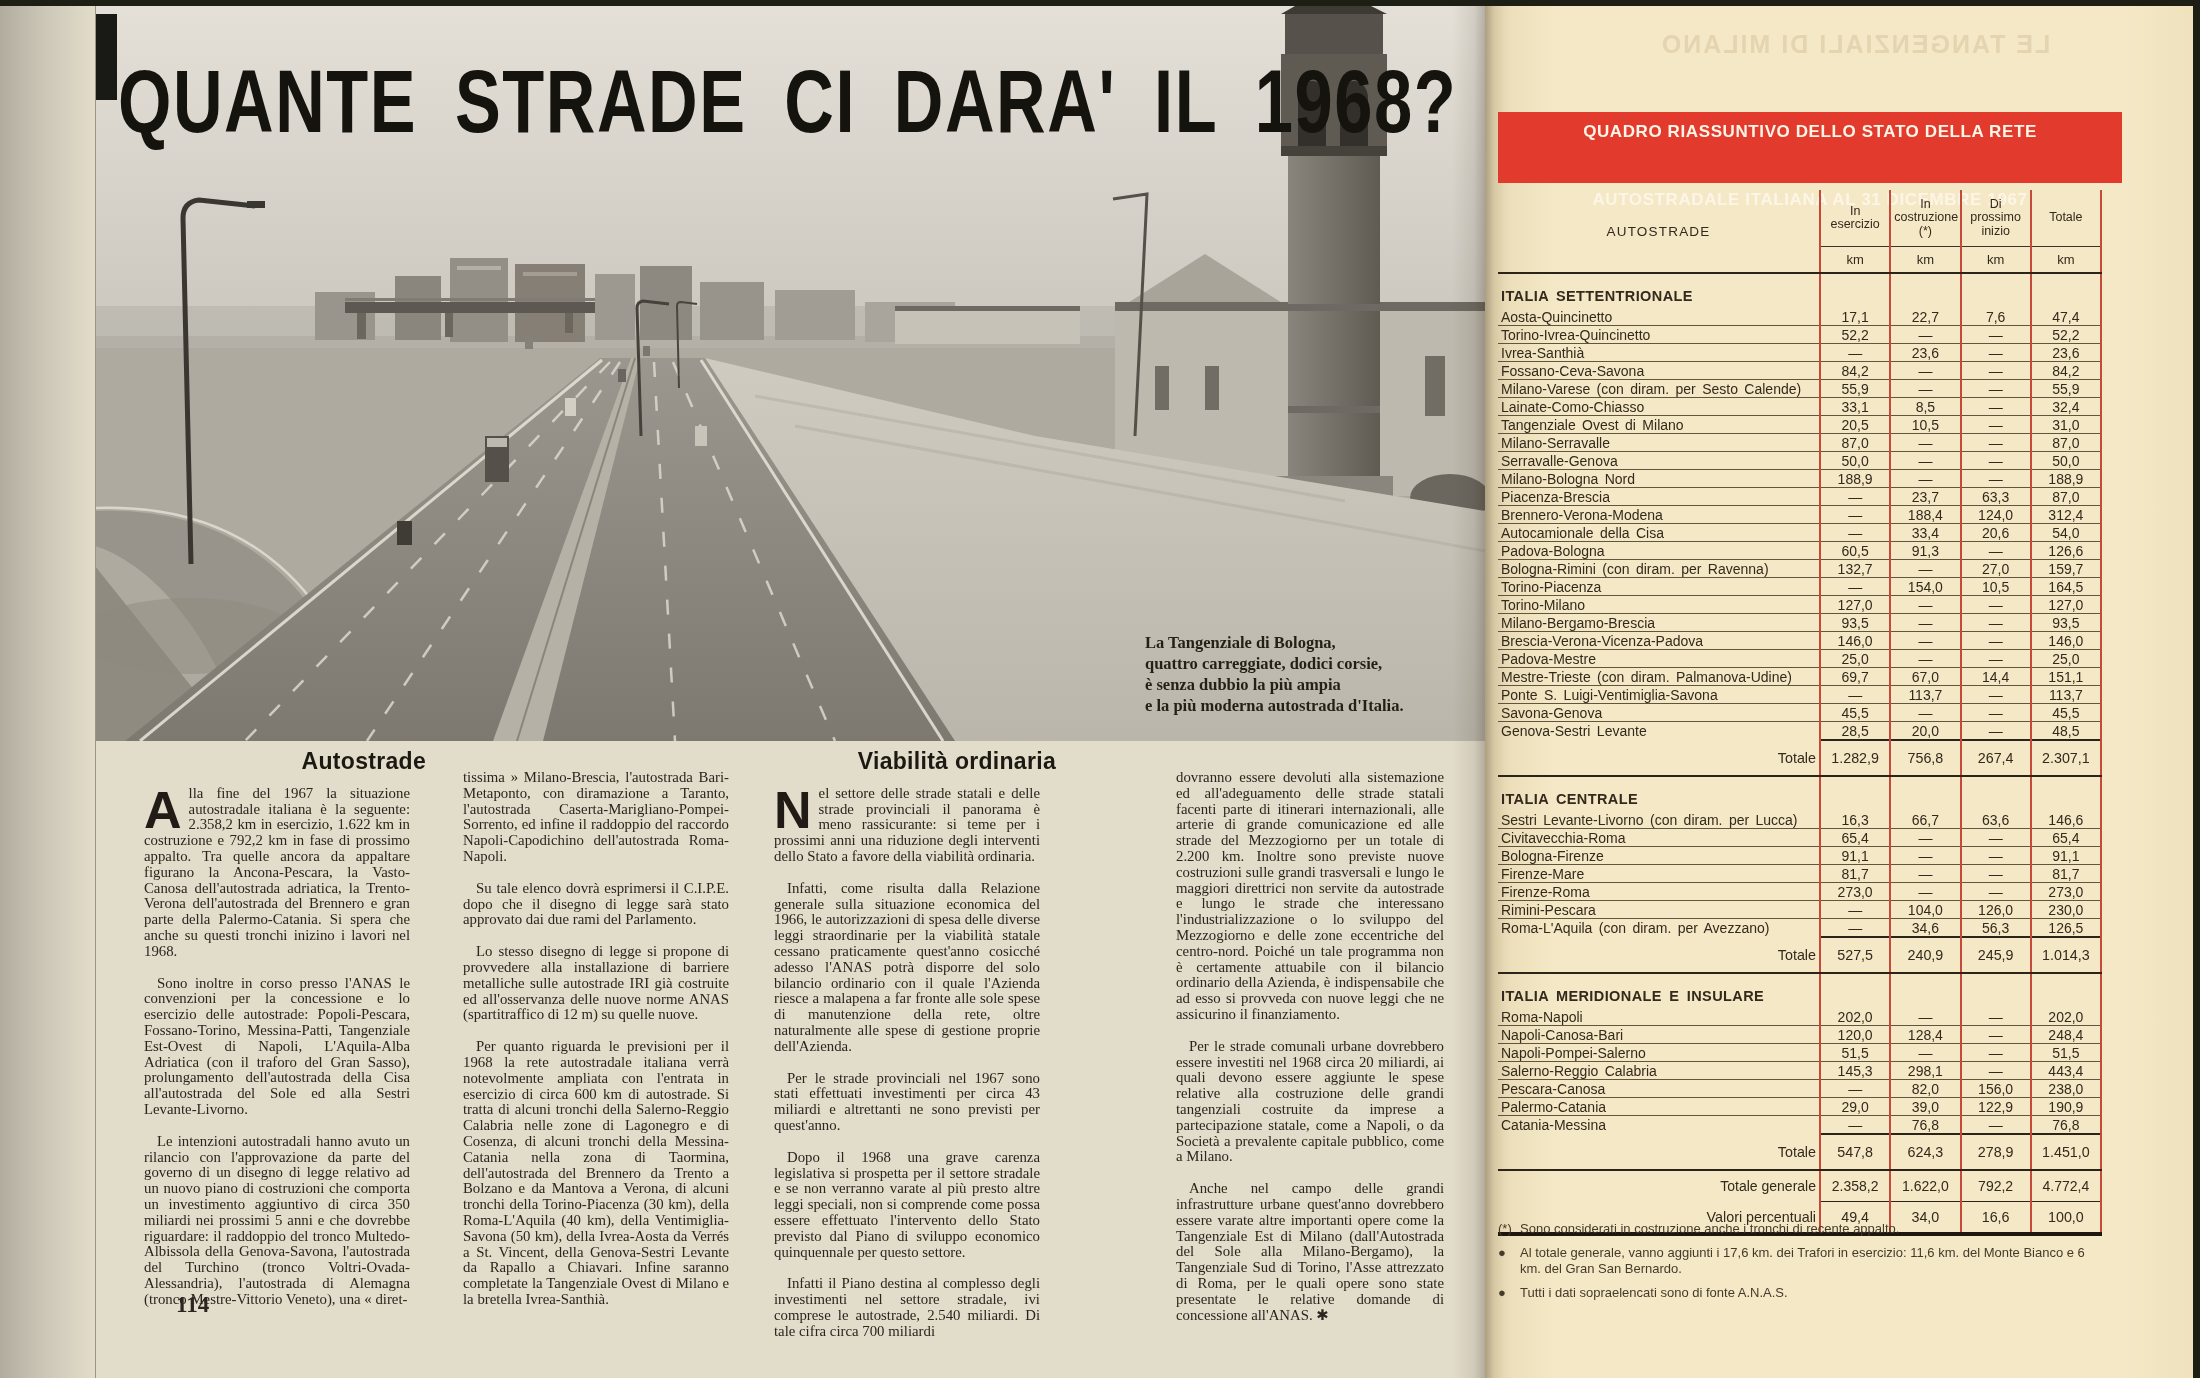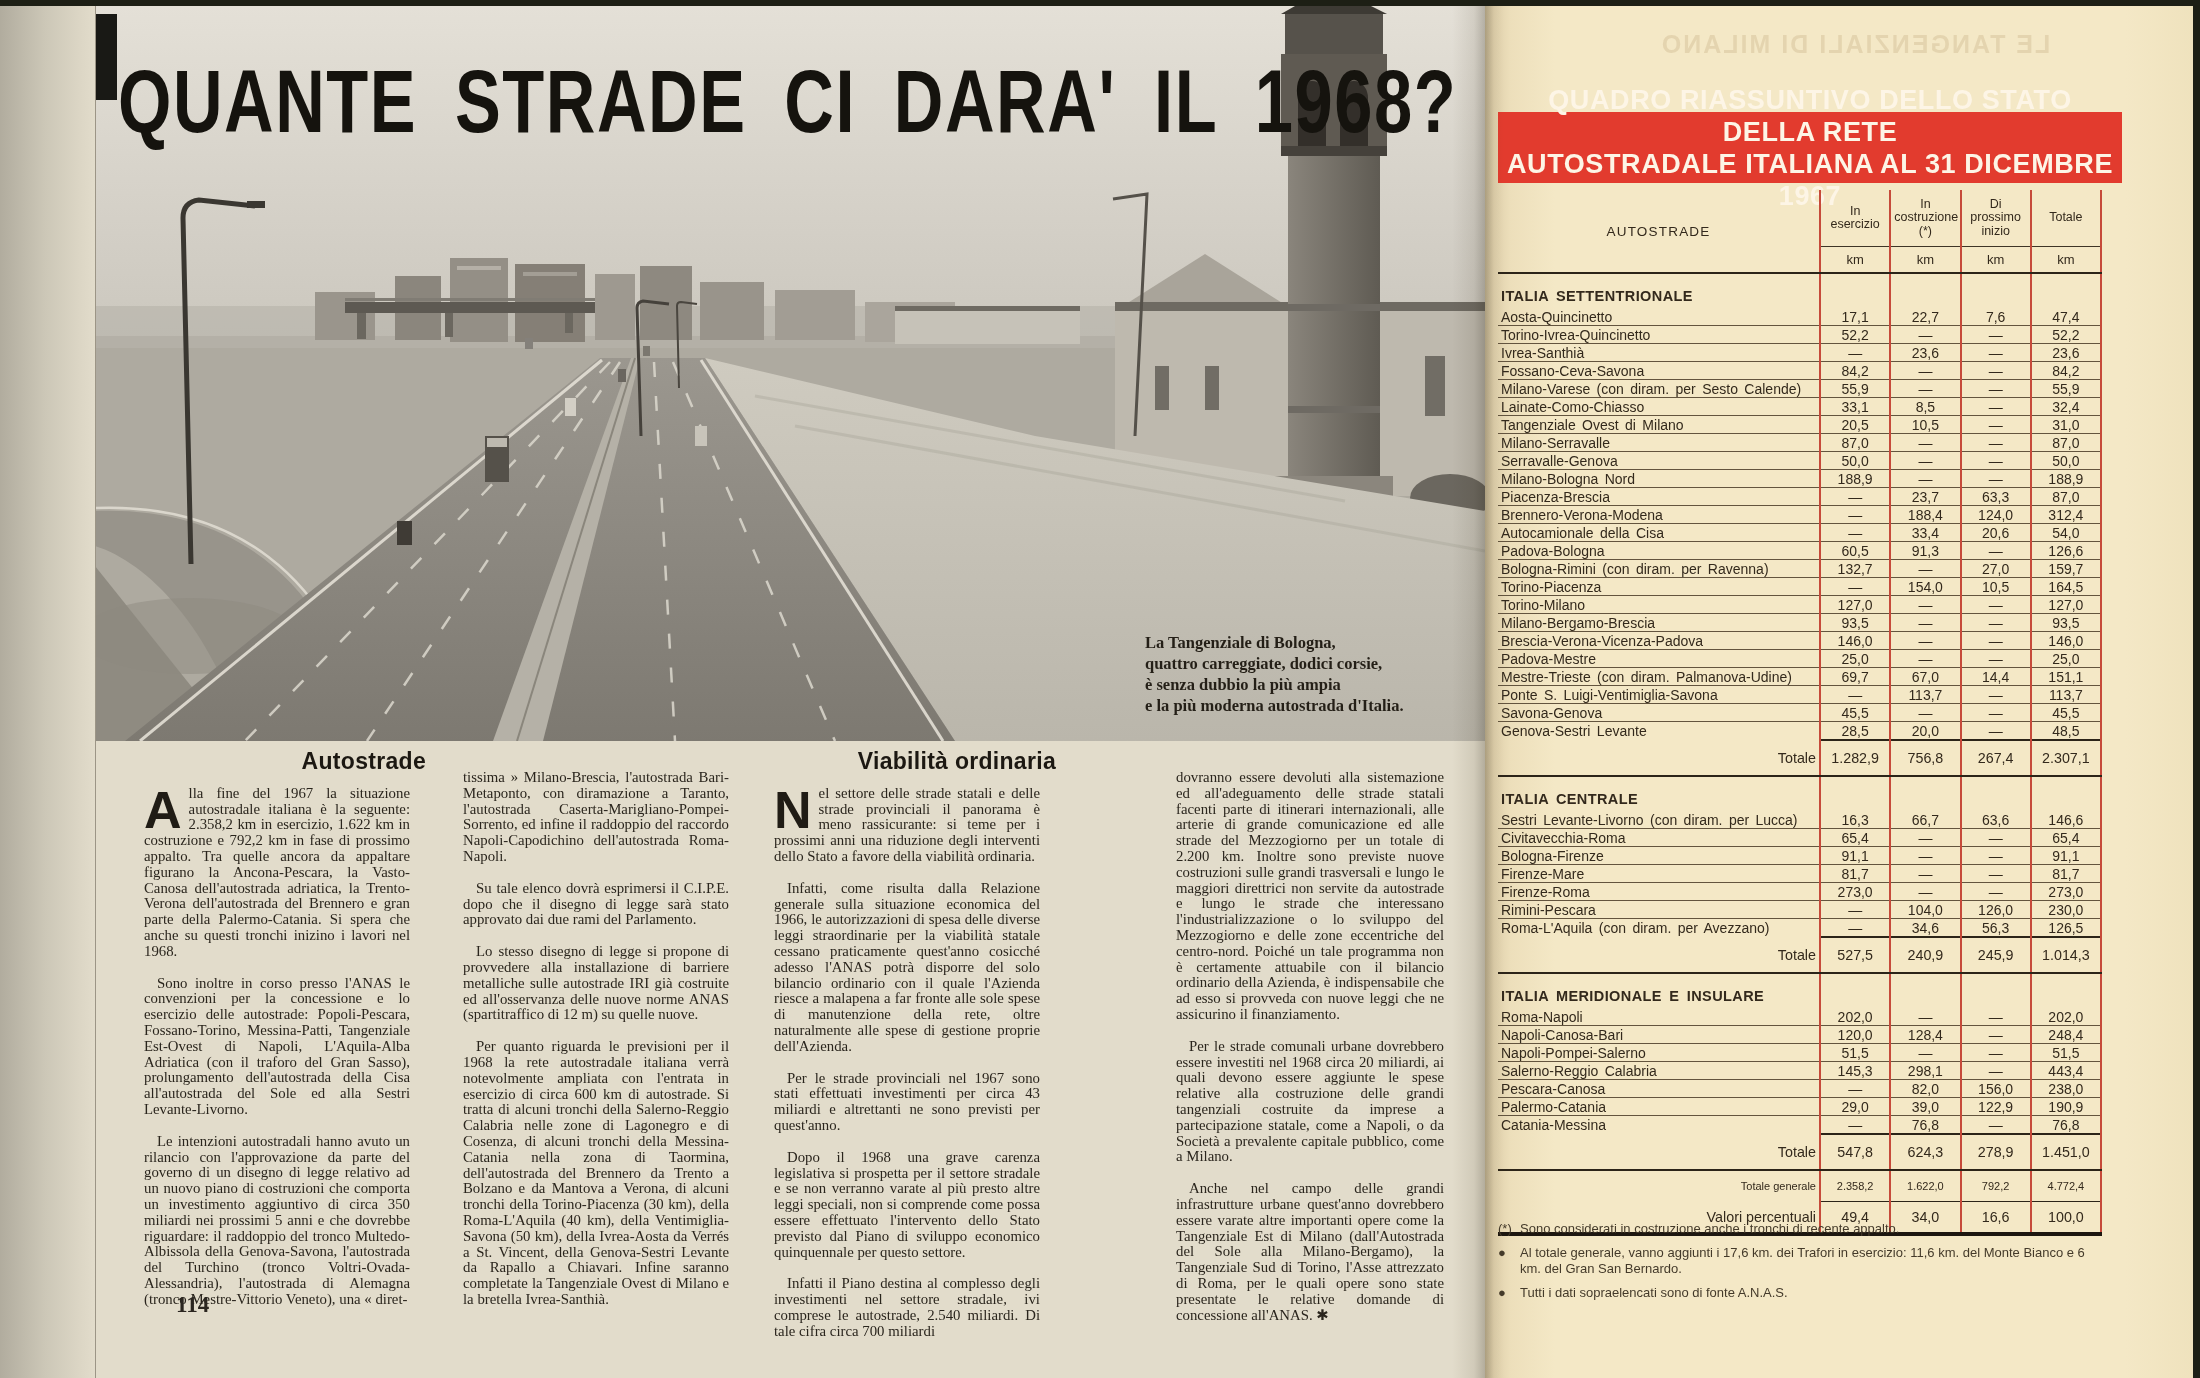--- a/index.html
+++ b/index.html
@@ -38,21 +38,21 @@
   .dropcap{float:left;font-family:"Liberation Sans",sans-serif;font-weight:bold;
     font-size:52px;line-height:42px;padding:3px 7px 0 0;color:#201c15;}
   .pagenum{position:absolute;font-family:"Liberation Serif",serif;font-weight:bold;font-size:23px;color:#2b2620;}
   .pl{left:128px;top:1286px;margin-left:48px;}
 
   
   .ghost{position:absolute;left:150px;top:24px;width:440px;text-align:center;font-weight:bold;
     font-size:25px;letter-spacing:2px;color:rgba(150,112,58,.16);transform:scaleX(-1);}
   .redbox{position:absolute;left:13px;top:106px;width:624px;height:71px;background:#e23b2e;
     display:flex;flex-direction:column;justify-content:center;text-align:center;}
-  .redbox div{color:#fdf5e6;font-weight:bold;font-size:27px;line-height:32px;letter-spacing:.6px;}
+  .redbox div{color:#fdf5e6;font-weight:bold;font-size:17px;line-height:32px;letter-spacing:.6px;margin-top:36px;}
 
   .stab{position:absolute;left:13px;top:184px;width:604px;border-collapse:collapse;table-layout:fixed;
     font-family:"Liberation Sans",sans-serif;color:#33291c;}
   .stab td{padding:0 3px;}
   .namecell{width:315px;}
   td.num{border-left:2px solid #c64a3a;text-align:center;}
   tr td.num:last-child{border-right:2px solid #c64a3a;}
   .hlabel{font-size:12.5px;line-height:13.5px;white-space:pre-line;vertical-align:middle;height:56px;
     border-bottom:1.5px solid #3e3426;}
   .hdrname{text-align:center;font-size:13.5px;letter-spacing:1.2px;vertical-align:middle;
@@ -60,21 +60,21 @@
   .unit{height:25px;font-size:13px;vertical-align:middle;border-bottom:2.2px solid #2c2418;}
   tr.sechead td{height:30px;vertical-align:bottom;padding-bottom:4px;}
   .sect{font-weight:bold;font-size:14.5px;letter-spacing:.4px;word-spacing:3px;white-space:nowrap;}
   tr.data td{height:17px;border-bottom:1px solid #63543e;font-size:14px;vertical-align:middle;}
   tr.data.lastd td{border-bottom:none;}
   .rname{white-space:nowrap;word-spacing:2.5px;overflow:hidden;}
   .val{font-size:14.2px;}
   tr.sectotal td{height:34px;vertical-align:middle;border-bottom:2.4px solid #2c2418;font-size:14.3px;}
   tr.sectotal td.num{border-top:2.2px solid #2c2418;}
   .totlabel{text-align:right;padding-right:14px;font-size:14.5px;}
-  tr.grand td{height:30px;vertical-align:middle;font-size:11px;margin-top:36px;}
+  tr.grand td{height:30px;vertical-align:middle;font-size:14px;margin-top:36px;}
   tr.grand td.num{border-bottom:1.6px solid #2c2418;}
   .grandlabel{text-align:right;padding-right:14px;}
   tr.perc td{height:30px;vertical-align:middle;border-bottom:4px solid #1d1710;font-size:14.3px;}
 
   .foots{position:absolute;left:13px;top:1215px;width:600px;font-size:13px;line-height:16.5px;color:#443a2a;}
   .fnote{margin-bottom:7px;padding-left:22px;text-indent:-22px;}
   .fmark{display:inline-block;width:22px;text-indent:0;}
 </style>
 </head>
 <body>

